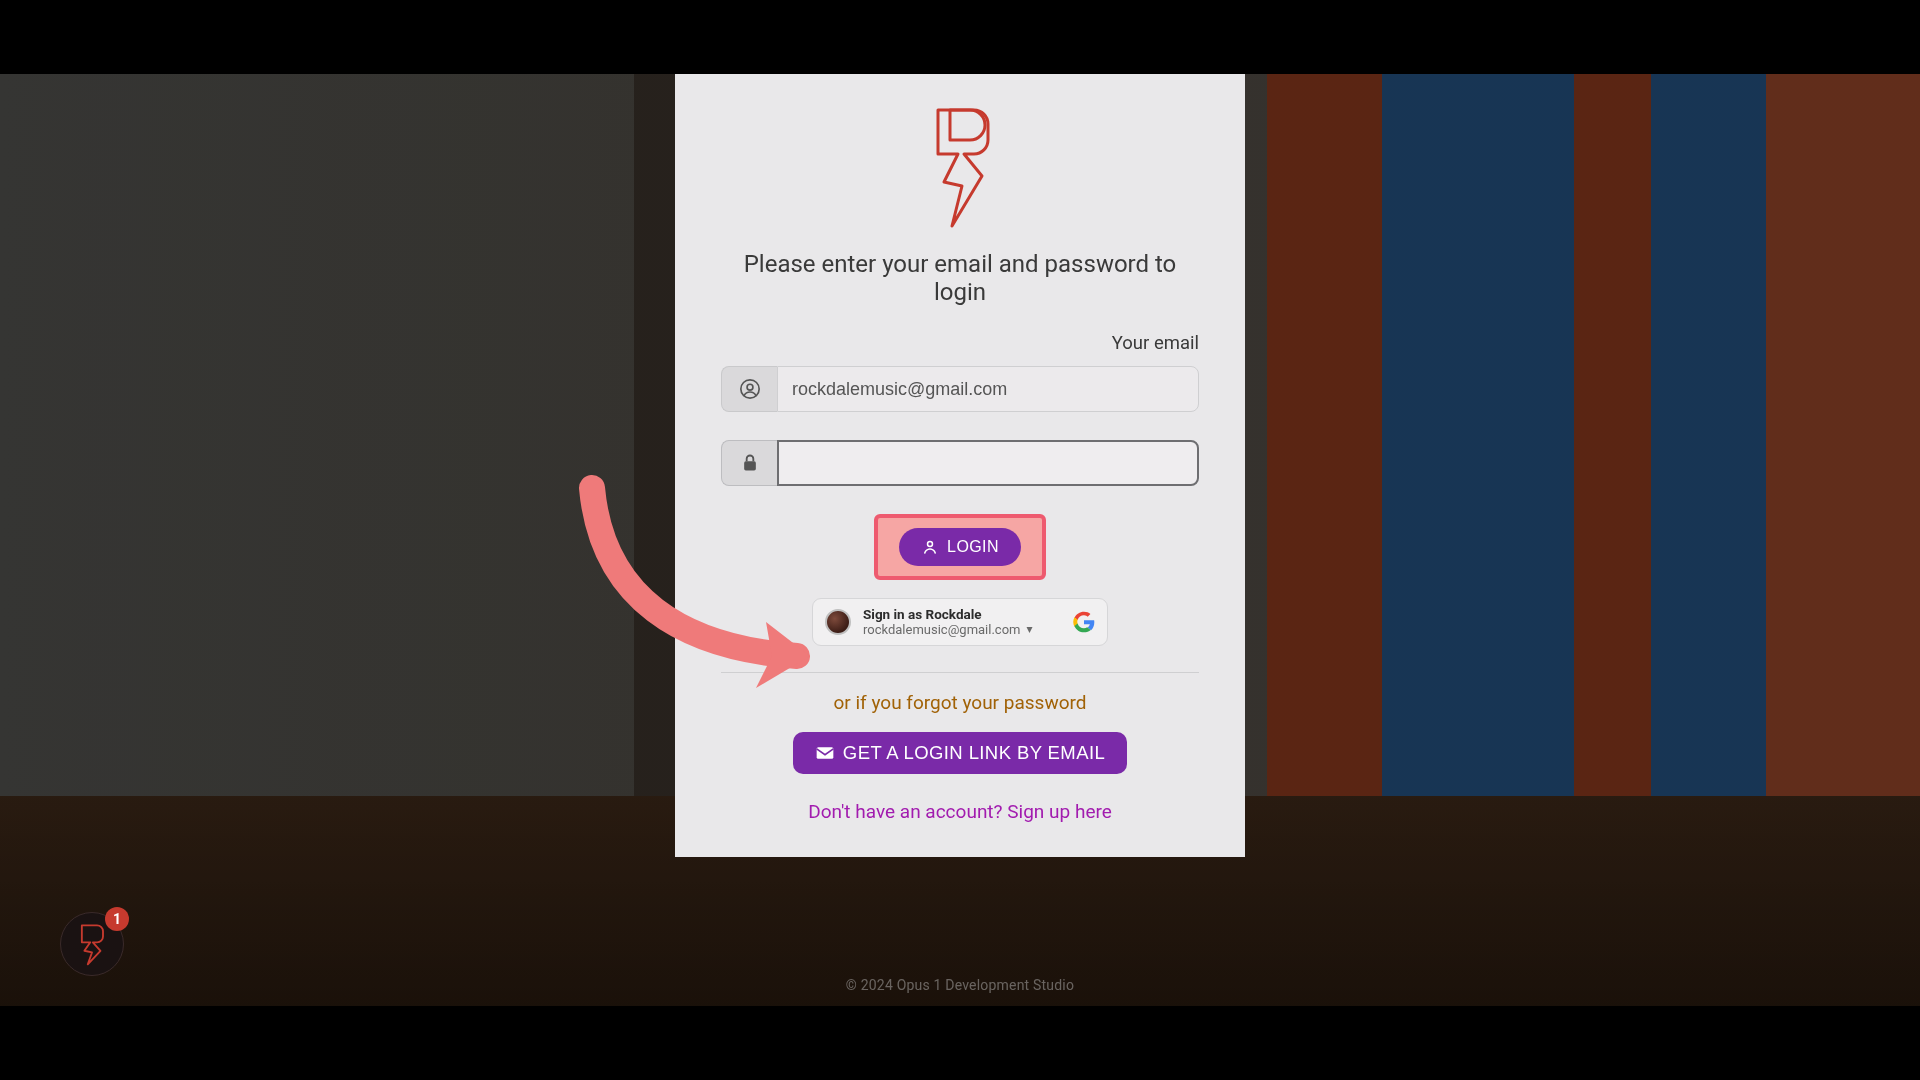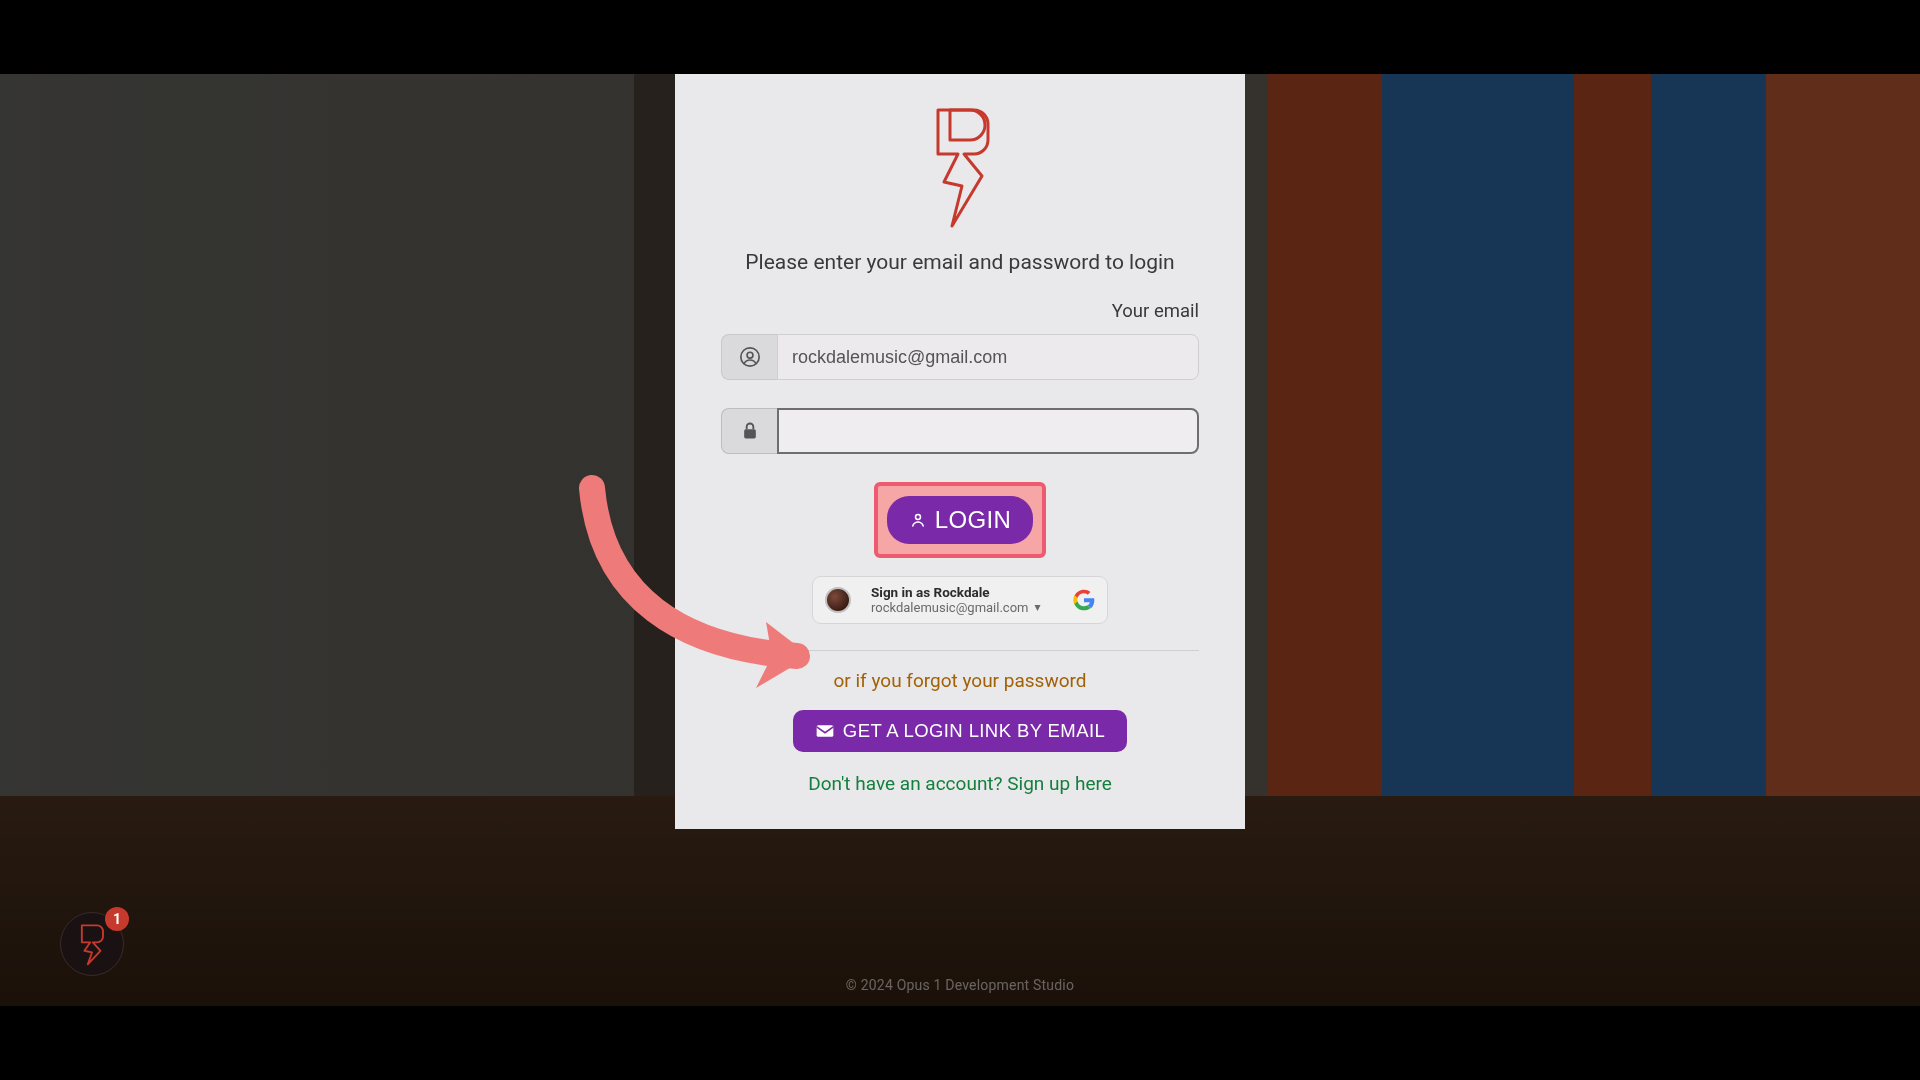--- a/index.html
+++ b/index.html
@@ -51,21 +51,21 @@
   }
 
   .logo-wrap {
     display: flex; justify-content: center;
     padding: 6px 0 18px;
   }
   .logo-svg { width: 80px; height: 128px; display:block; }
 
   .subtitle {
     text-align: center;
-    font-size: 21px;
+    font-size: 24px;
     color: #3a3a3a;
     margin-bottom: 26px;
     font-weight: 400;
   }
 
   .field-label {
     font-size: 18.5px;
     color: #3a3a3a;
     margin-bottom: 12px;
     font-weight: 400;
@@ -113,38 +113,38 @@
     border: 4px solid #ee5a6f;
     border-radius: 6px;
     display: flex; justify-content: center;
   }
   .btn {
     display: inline-flex; align-items: center; gap: 8px;
     border: none; cursor: pointer;
     border-radius: 10px;
     font-weight: 500;
     color: #fff;
-    font-size: 24px;
+    font-size: 16px;
     letter-spacing: 0.4px;
   }
   .btn-login {
     background: #7a2aa8;
     padding: 10px 22px;
     border-radius: 22px;
   }
 
   
   .google-chip {
     margin: 13px auto 0;
     width: 296px;
     background: #f1f0f1;
     border: 1px solid #d6d6d8;
     border-radius: 9px;
     padding: 8px 12px;
-    display: flex; align-items: center; gap: 20px;
+    display: flex; align-items: center; gap: 12px;
     cursor: pointer;
   }
   .google-chip .avatar {
     width: 26px; height: 26px; border-radius: 50%;
     background: radial-gradient(circle at 35% 35%, #7e4a3b, #3c1d16 70%);
     border: 2px solid #bfbfbf;
     flex-shrink: 0;
   }
   .google-chip .txt { flex: 1 1 auto; line-height: 1.15; }
   .google-chip .line1 { font-size: 13.5px; font-weight: 700; color: #2c2c2c; }
@@ -170,23 +170,23 @@
     padding: 10px 22px;
     border-radius: 10px;
     font-size: 18.5px;
     margin: 7px auto;
     display: flex;
     width: fit-content;
   }
 
   .signup-line {
     text-align: center;
-    color: #15803d;
+    color: #a21caf;
     font-size: 19px;
-    margin-top: 20px;
+    margin-top: 26px;
     cursor: pointer;
   }
 
   .footer-copy {
     position: absolute;
     left: 50%; transform: translateX(-50%);
     bottom: 13px;
     color: rgba(200,200,200,0.45);
     font-size: 14px;
     letter-spacing: 0.2px;

